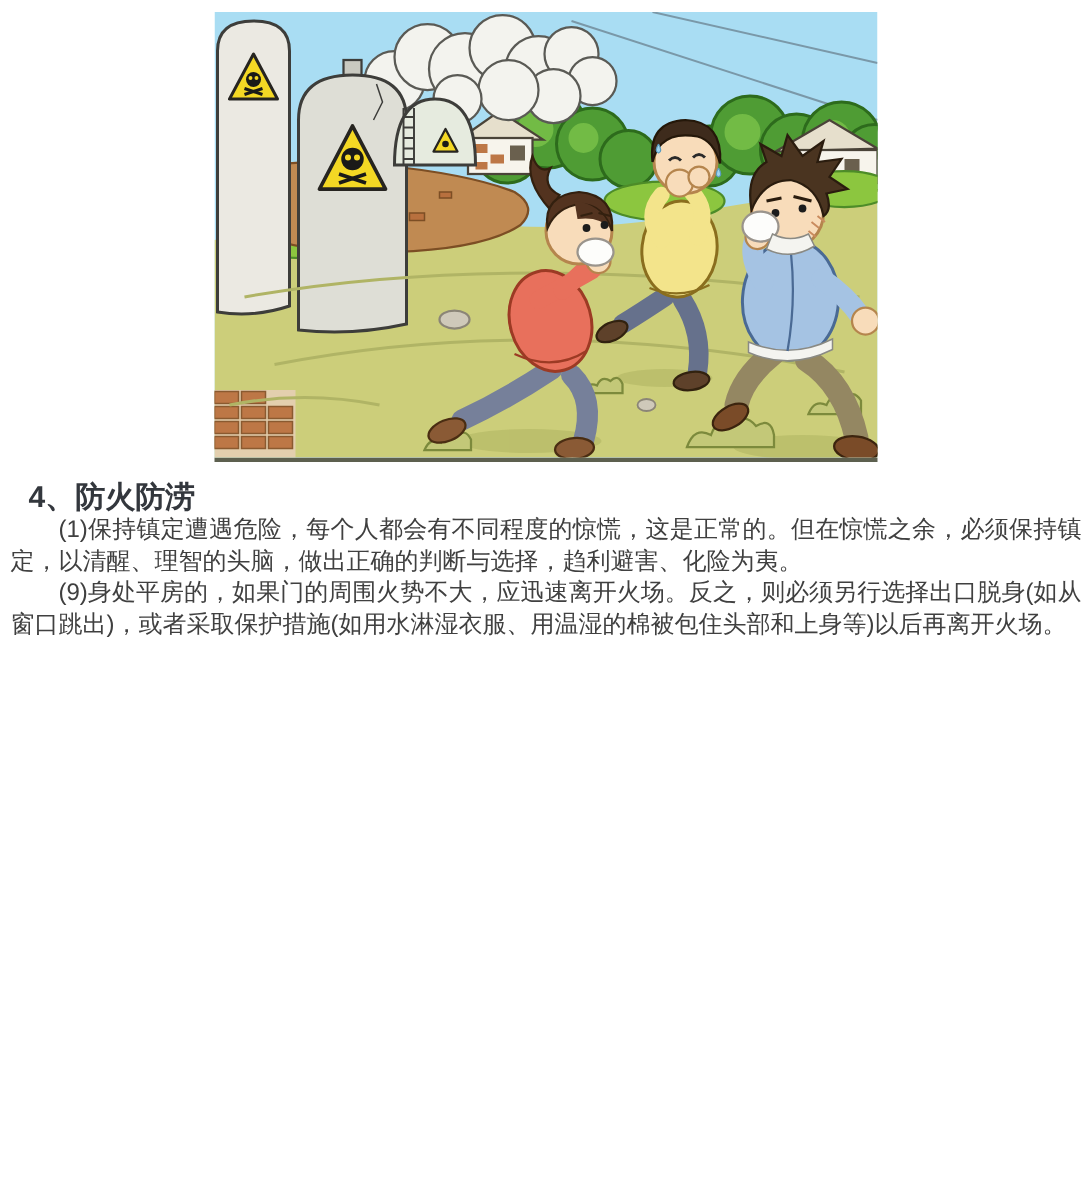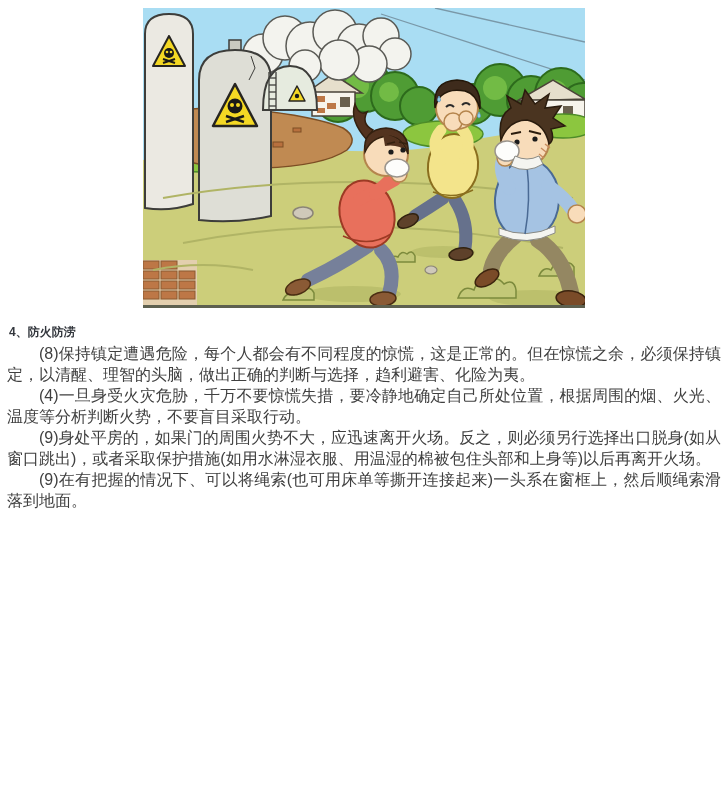--- a/index.html
+++ b/index.html
@@ -1,20 +1,20 @@
 <!DOCTYPE html>
 <html><head>
 <meta charset="utf-8">
 <style>
   html,body{margin:0;padding:0;background:#ffffff;}
   body{width:728px;height:797px;overflow:hidden;font-family:"Liberation Sans","DejaVu Sans",sans-serif;}
   .figure-wrap{width:442px;height:297px;margin:8px auto 0;border-bottom:3px solid #5d604f;}
   .figure-wrap svg{display:block;}
   .article{padding:0 7px 0 7px;color:#404040;font-size:16px;line-height:21px;text-align:justify;}
-  .article h4{margin:13px 0 0 2px;font-size:12px;font-weight:bold;color:#33373d;line-height:22px;}
+  .article h4{margin:13px 0 0 12px;font-size:20px;font-weight:bold;color:#33373d;line-height:22px;}
   .article p{margin:0;text-indent:2em;}
 </style>
 </head>
 <body>
 
 <div class="figure-wrap">
 <svg width="442" height="297" viewBox="0 0 442 297">
 
   <rect x="0" y="0" width="442" height="297" fill="#a9ddf3"></rect>
 
@@ -240,18 +240,16 @@
     <circle cx="362" cy="150" r="8" fill="#f8dcba" stroke="#b5854d" stroke-width="1.5"></circle>
     <ellipse cx="364" cy="143" rx="12" ry="10" fill="#fdfdfb" stroke="#9a948c" stroke-width="1.5"></ellipse>
     <path d="M368,158 Q384,166 400,156 L396,148 Q384,154 372,148 Z" fill="#f4f4f0" stroke="#8a8a84" stroke-width="1"></path>
   </g>
 </svg>
 </div>
 
 <div class="article">
   <h4>4、防火防涝</h4>
   <div>
-      <p>(8)保持镇定遭遇危险，每个人都会有不同程度的惊慌，这是正常的。但在惊慌之余，必须保持镇定，以清醒、理智的头脑，做出正确的判断与选择，趋利避害、化险为夷。</p>
-      <p>(4)一旦身受火灾危胁，千万不要惊慌失措，要冷静地确定自己所处位置，根据周围的烟、火光、温度等分析判断火势，不要盲目采取行动。</p>
+      <p>(1)保持镇定遭遇危险，每个人都会有不同程度的惊慌，这是正常的。但在惊慌之余，必须保持镇定，以清醒、理智的头脑，做出正确的判断与选择，趋利避害、化险为夷。</p>
       <p>(9)身处平房的，如果门的周围火势不大，应迅速离开火场。反之，则必须另行选择出口脱身(如从窗口跳出)，或者采取保护措施(如用水淋湿衣服、用温湿的棉被包住头部和上身等)以后再离开火场。</p>
-      <p>(9)在有把握的情况下、可以将绳索(也可用床单等撕开连接起来)一头系在窗框上，然后顺绳索滑落到地面。</p>
     </div>
 </div>
 
 </body></html>

